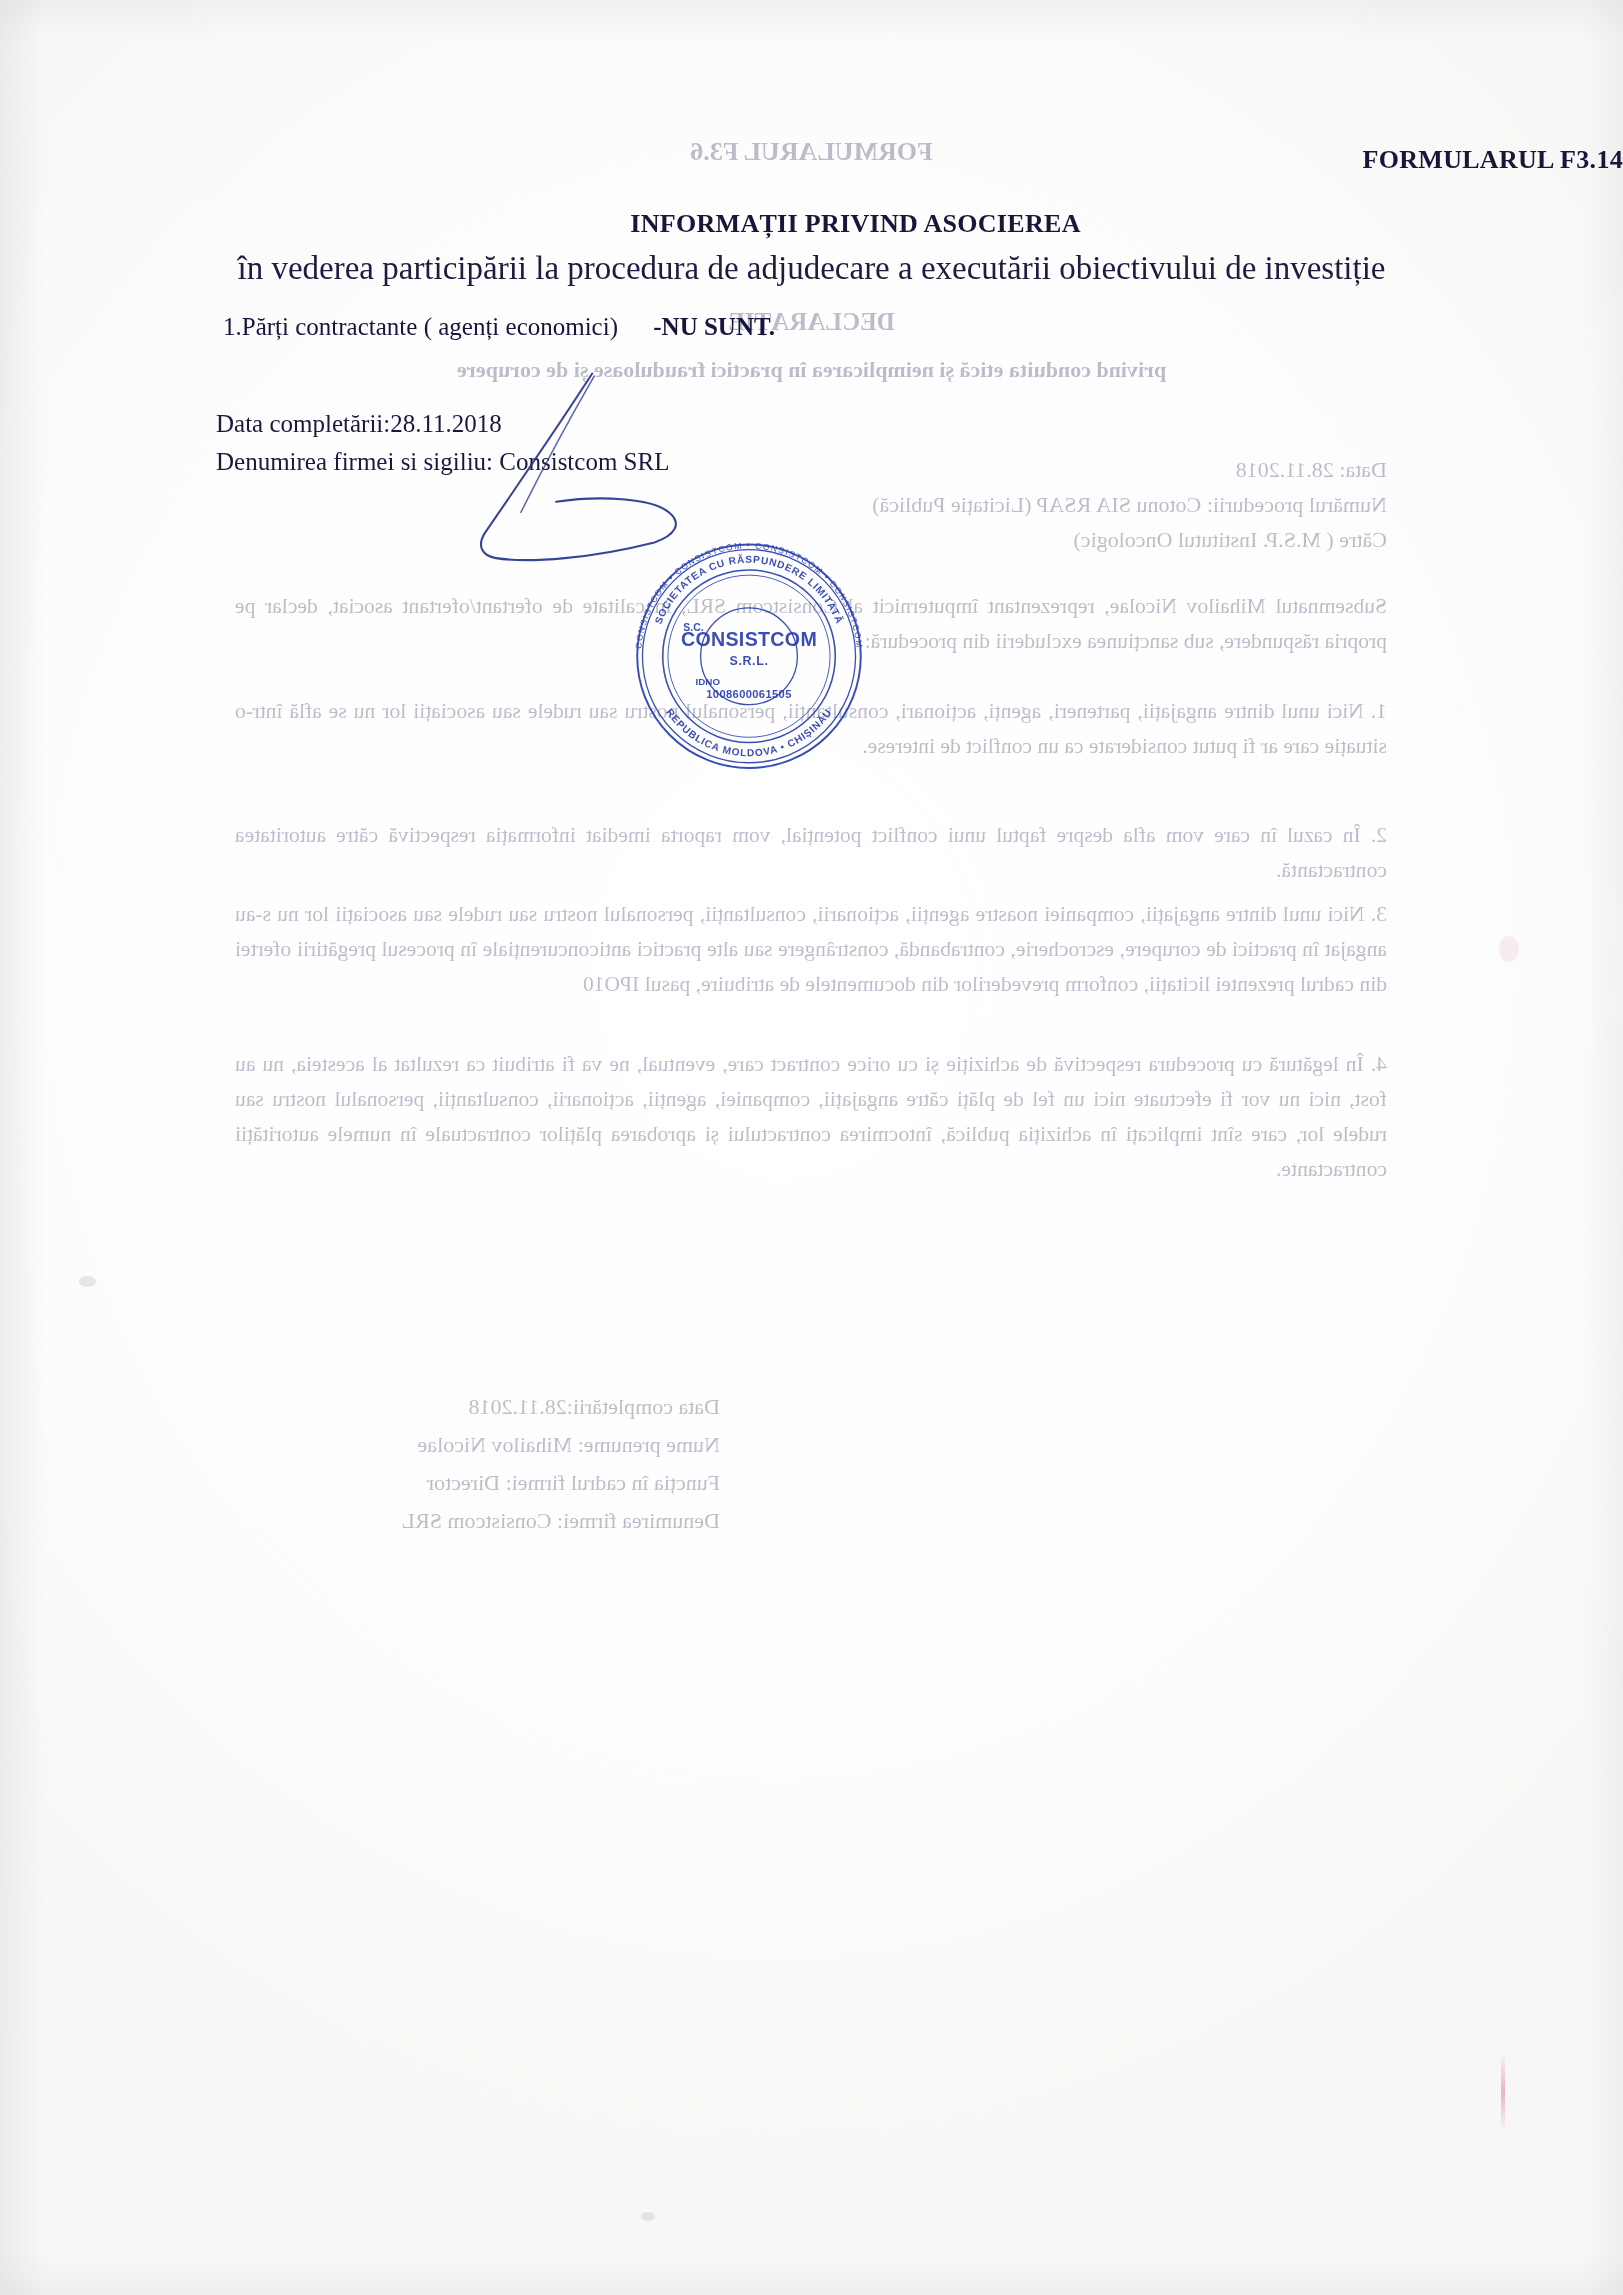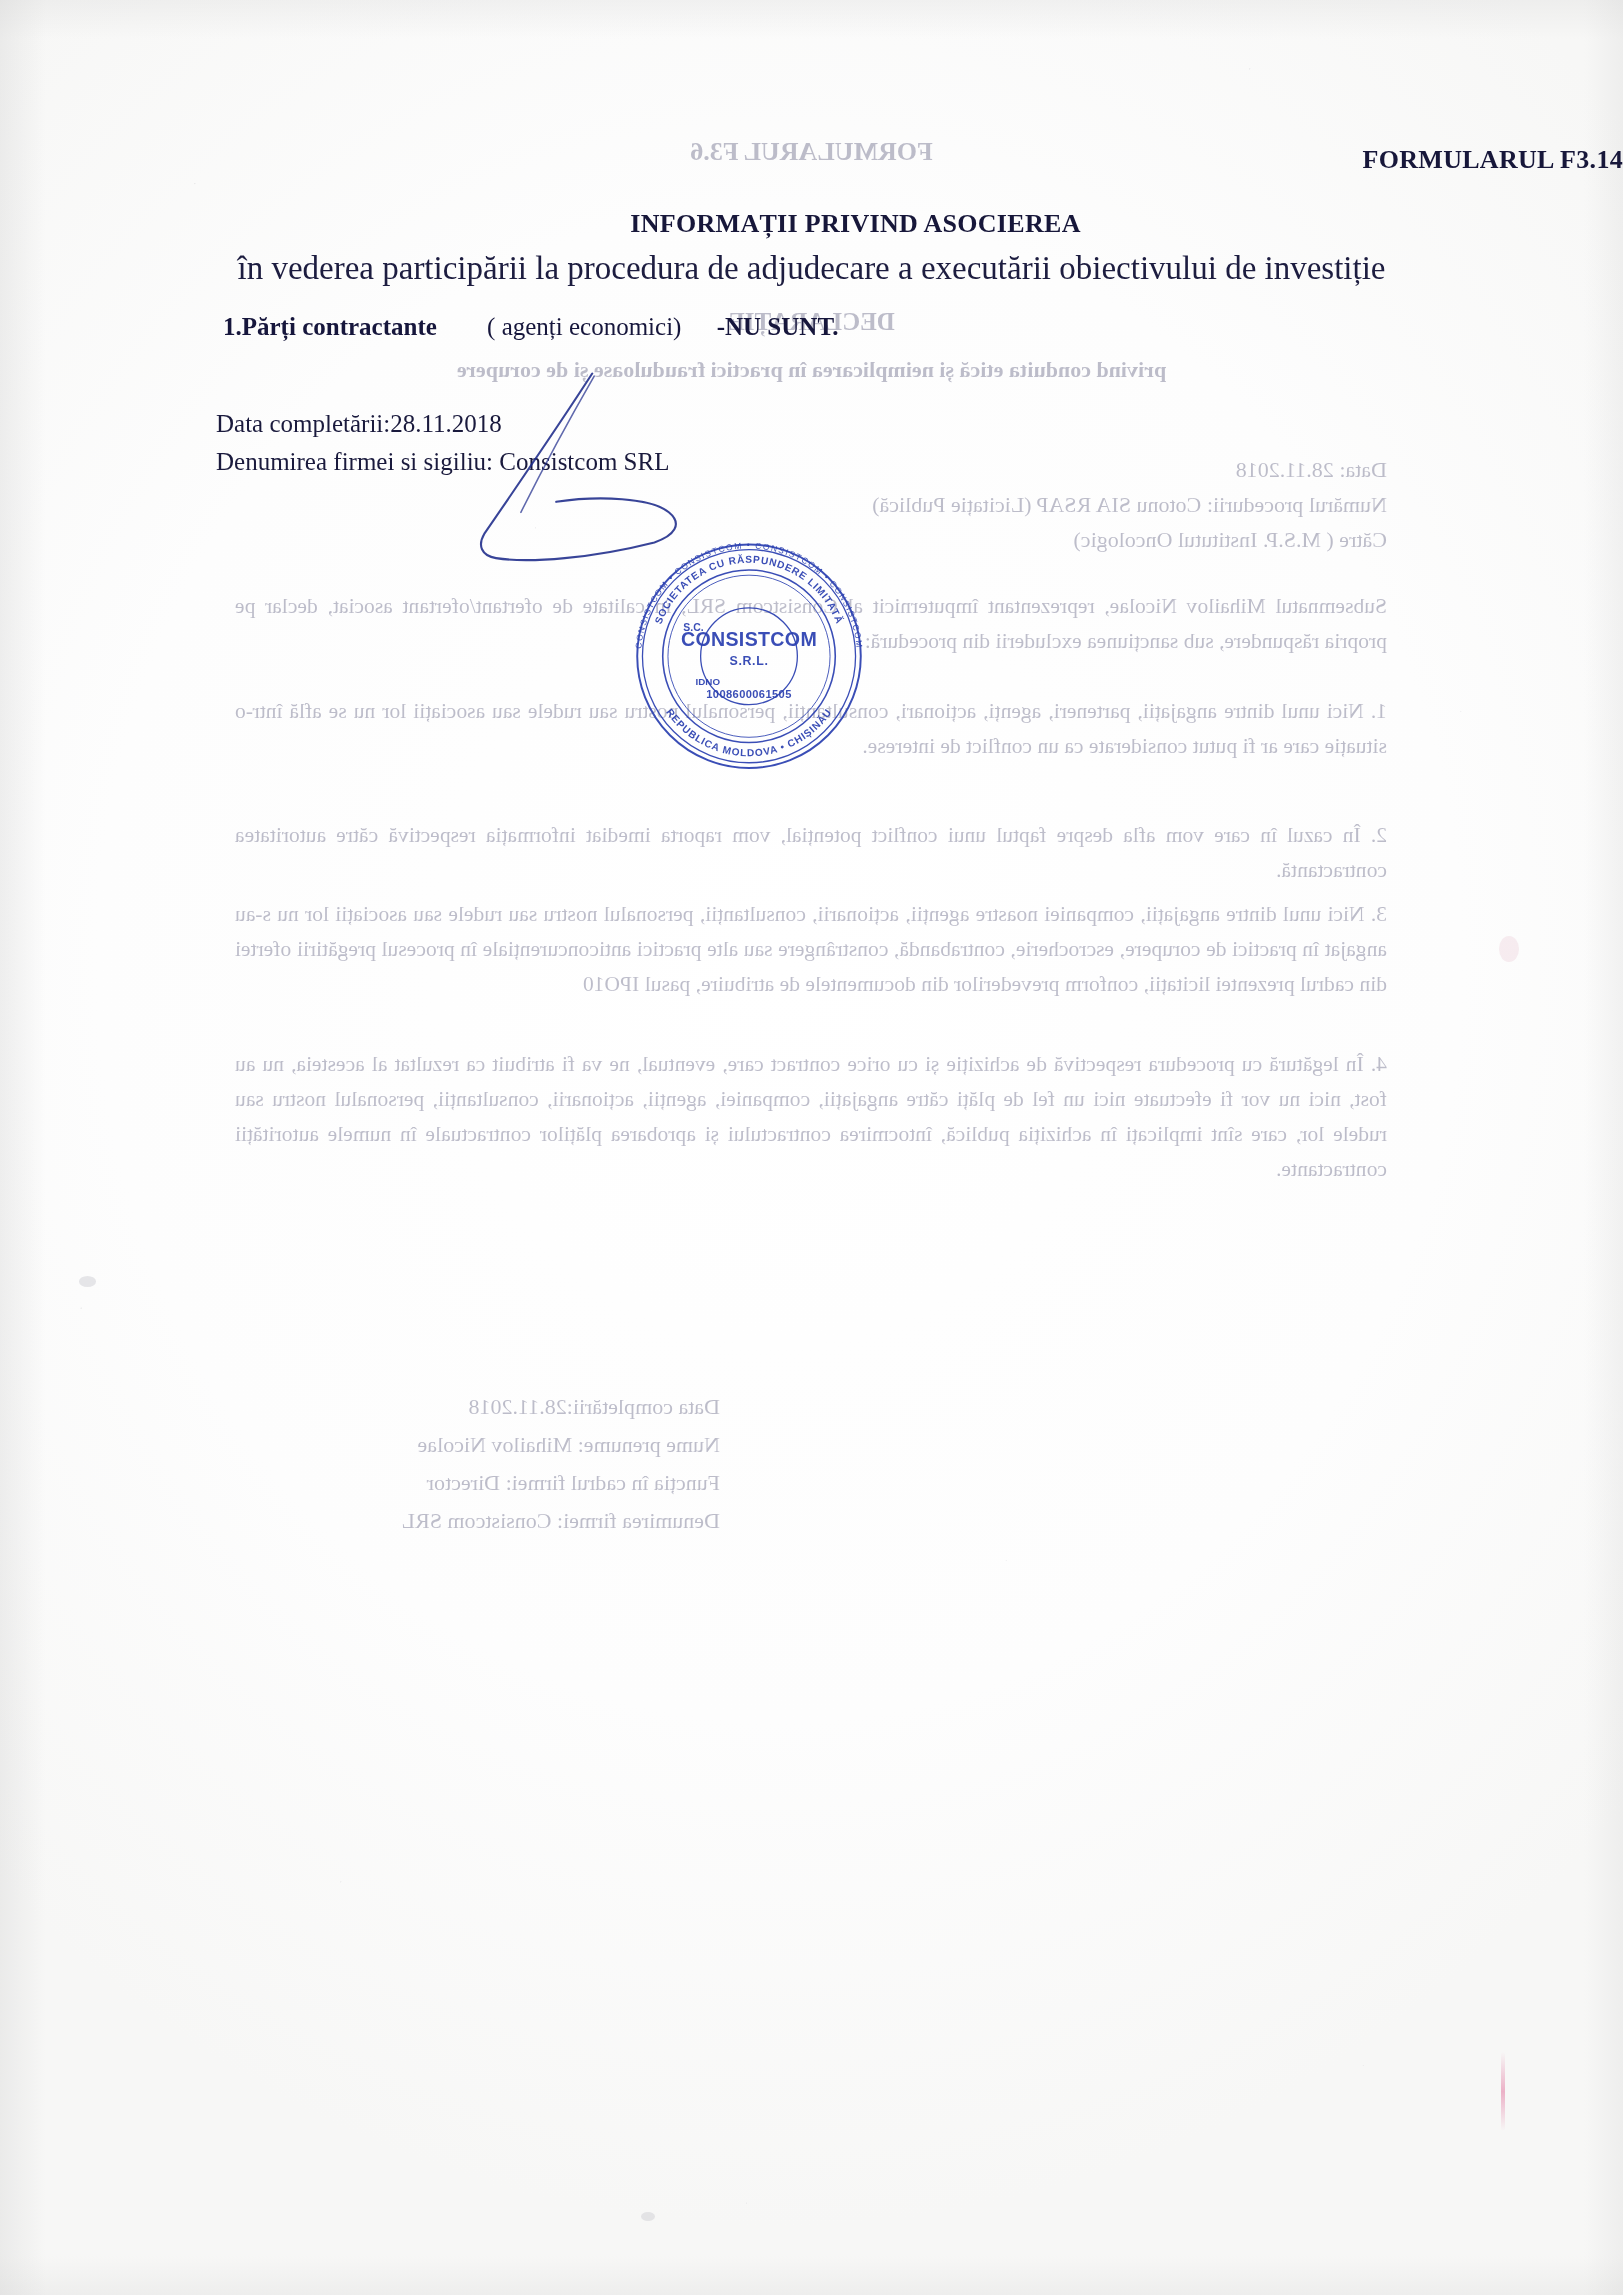--- a/index.html
+++ b/index.html
@@ -87,22 +87,22 @@
   }
 
   .section-1 {
     position: absolute;
     top: 313px;
     left: 223px;
     font-size: 25px;
     color: #16163c;
     white-space: nowrap;
   }
-  .section-1 .bold { font-weight: bold; }
-  .section-1 .normal { font-weight: normal; margin-left: 44px; }
+  .section-1 .bold { font-weight: normal; }
+  .section-1 .normal { font-weight: normal; }
   .section-1 .answer { font-weight: bold; margin-left: 29px; }
 
   .fields {
     position: absolute;
     top: 405px;
     left: 216px;
     font-size: 25px;
     line-height: 38px;
     color: #1a1a3d;
   }

